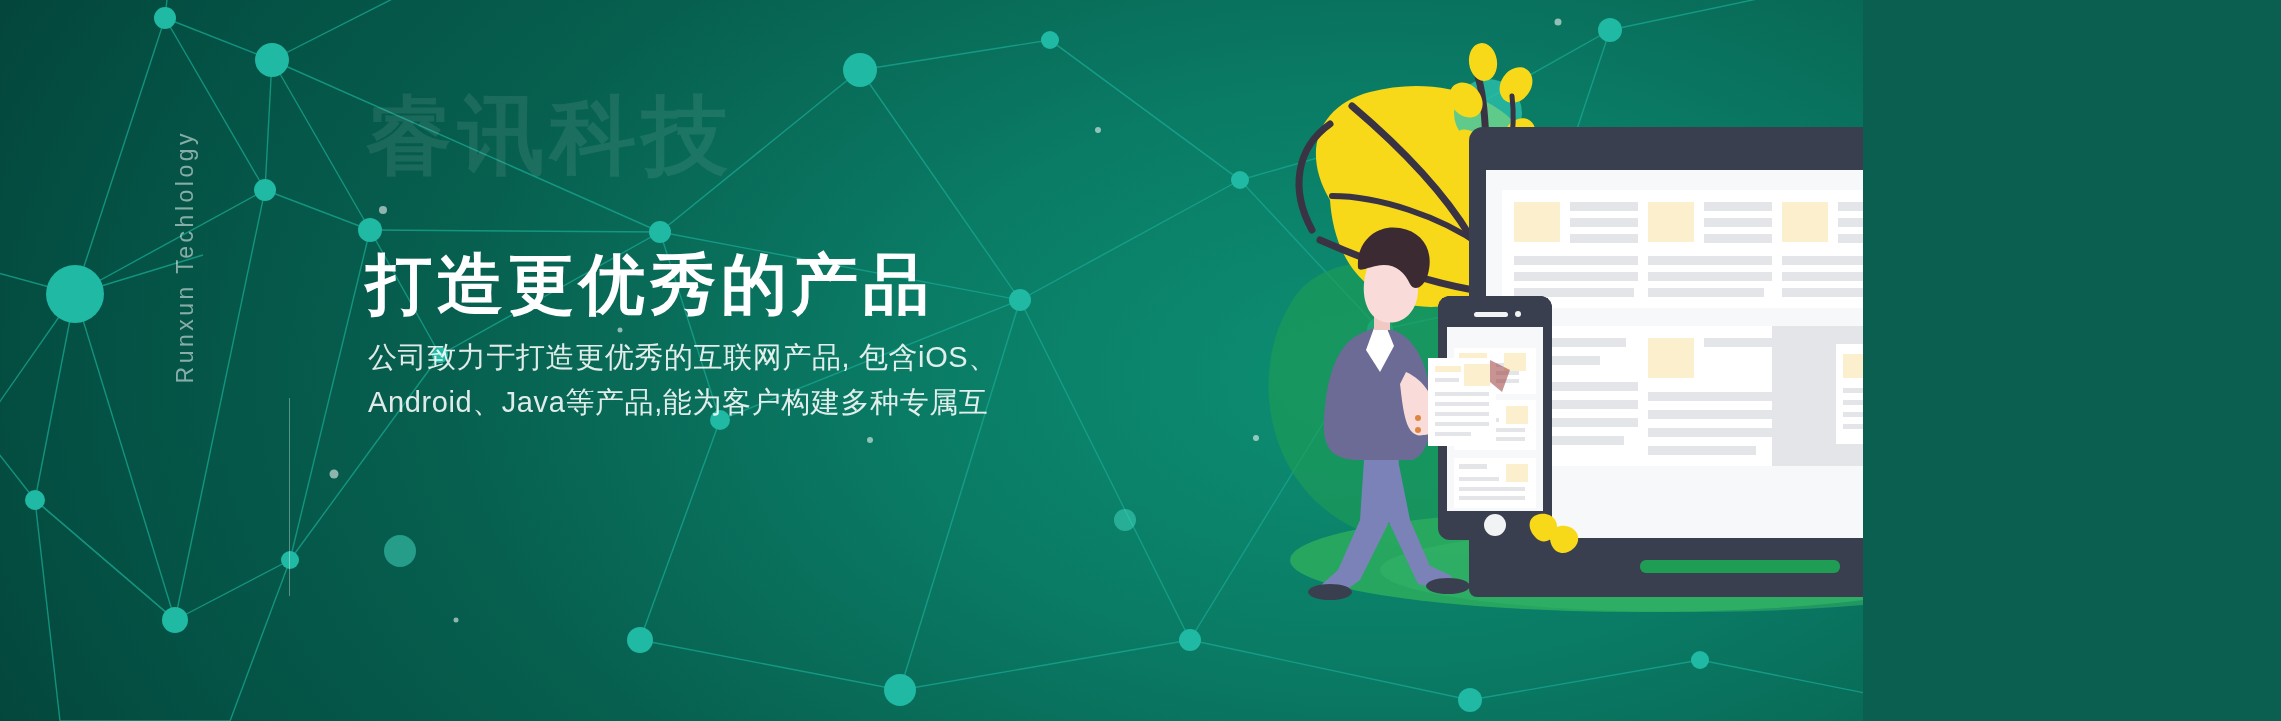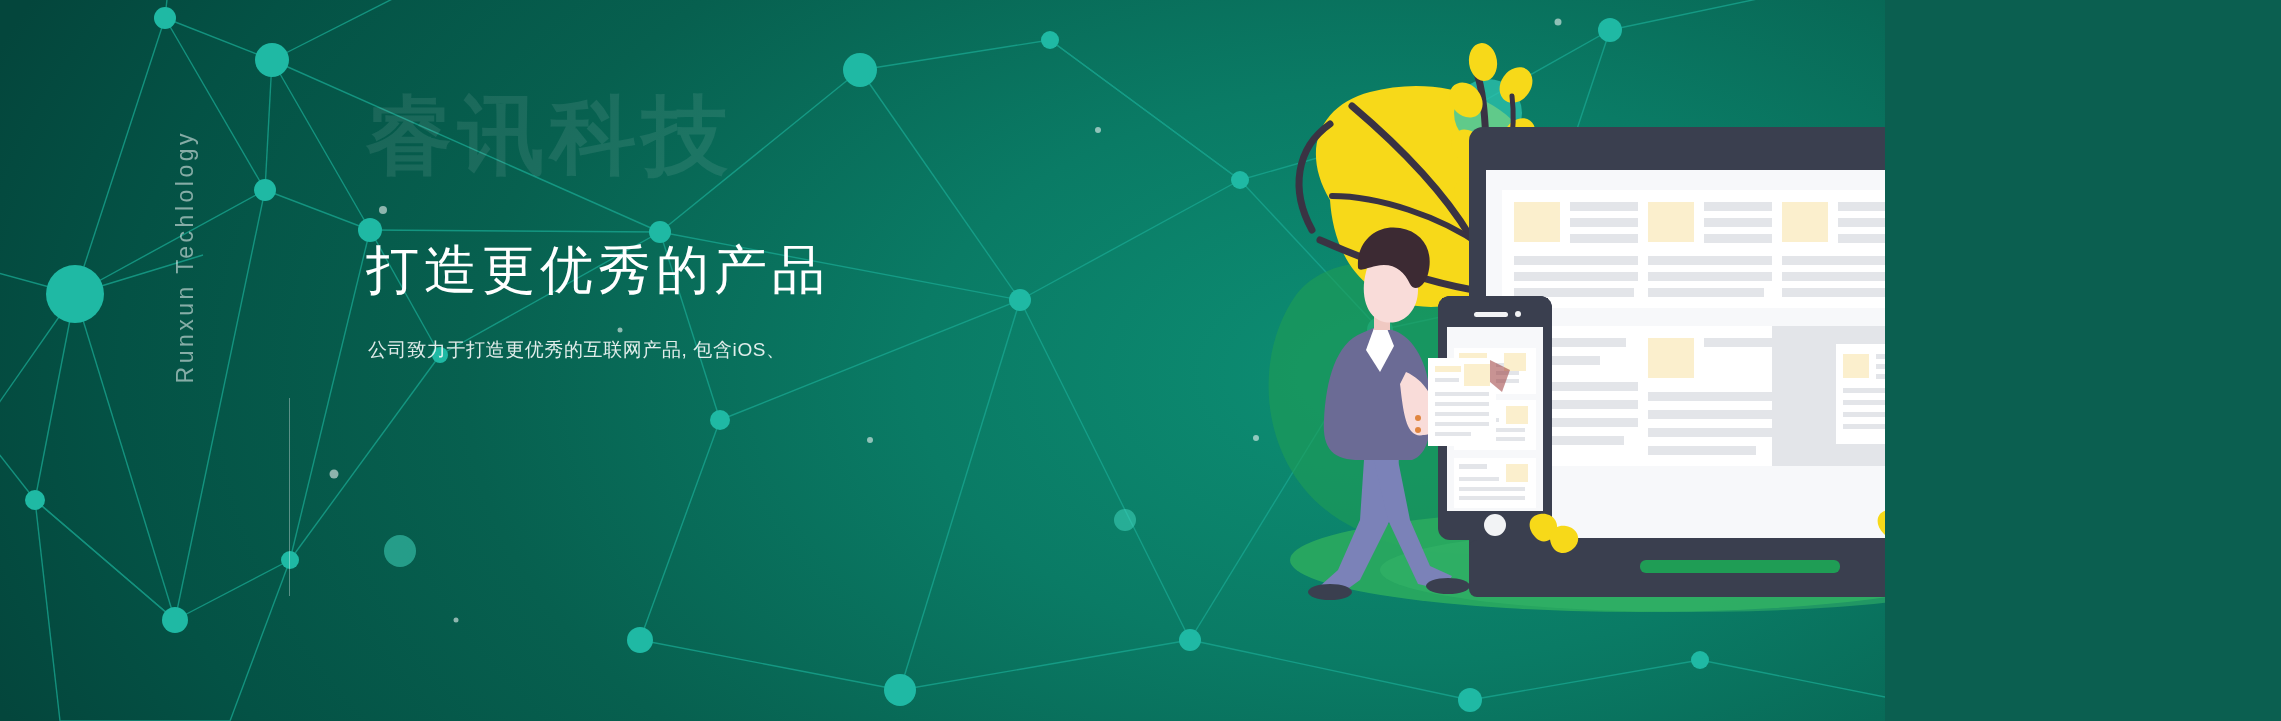--- a/index.html
+++ b/index.html
@@ -7,21 +7,20 @@
     padding: 0;
     background: #0b5f50;
   }
   #banner {
     position: relative;
     width: 1863px;
     height: 721px;
     overflow: hidden;
     font-family: "Liberation Sans", "DejaVu Sans", sans-serif;
     background: radial-gradient(ellipse 1500px 900px at 74% 52%, #0d8f74 0%, #0a7b65 32%, #07604f 62%, #045245 85%, #04463c 100%);
-    padding-left: 22px;
   }
   #banner .layer {
     position: absolute;
     top: 0; left: 0;
     width: 2281px;
     height: 721px;
   }
 
   
   #netsvg { z-index: 1; }
@@ -42,34 +41,34 @@
     color: rgba(255,255,255,0.085);
     white-space: nowrap;
     line-height: 1;
     user-select: none;
   }
 
   .main-title {
     position: absolute;
     left: 366px;
     top: 205px;
-    font-size: 53px;
-    font-weight: normal;
+    font-size: 66px;
+    font-weight: bold;
     letter-spacing: 5px;
     color: #ffffff;
     white-space: nowrap;
     line-height: 1.08;
   }
 
   .desc {
     position: absolute;
     left: 368px;
     top: 335px;
     width: 520px;
-    font-size: 19px;
+    font-size: 29px;
     line-height: 1.55;
     letter-spacing: 0.6px;
     color: rgba(255,255,255,0.88);
   }
   .desc .line { display: block; white-space: nowrap; }
 
   .vert-wrap {
     position: absolute;
     left: 268px;
     top: 130px;
@@ -481,20 +480,21 @@
   </svg>
 
   <div class="layer textlayer">
 
     <div class="ghost-title">睿讯科技</div>
 
     <h1 class="main-title">打造更优秀的产品</h1>
 
     <div class="desc">
       <span class="line">公司致力于打造更优秀的互联网产品, 包含iOS、</span>
+      <span class="line">Android、Java等产品,能为客户构建多种专属互</span>
     </div>
 
     <div class="vert-wrap">
       <div class="vert-text">Runxun Techlology</div>
       <div class="vert-rule"></div>
     </div>
 
   </div>
 </div>
 

